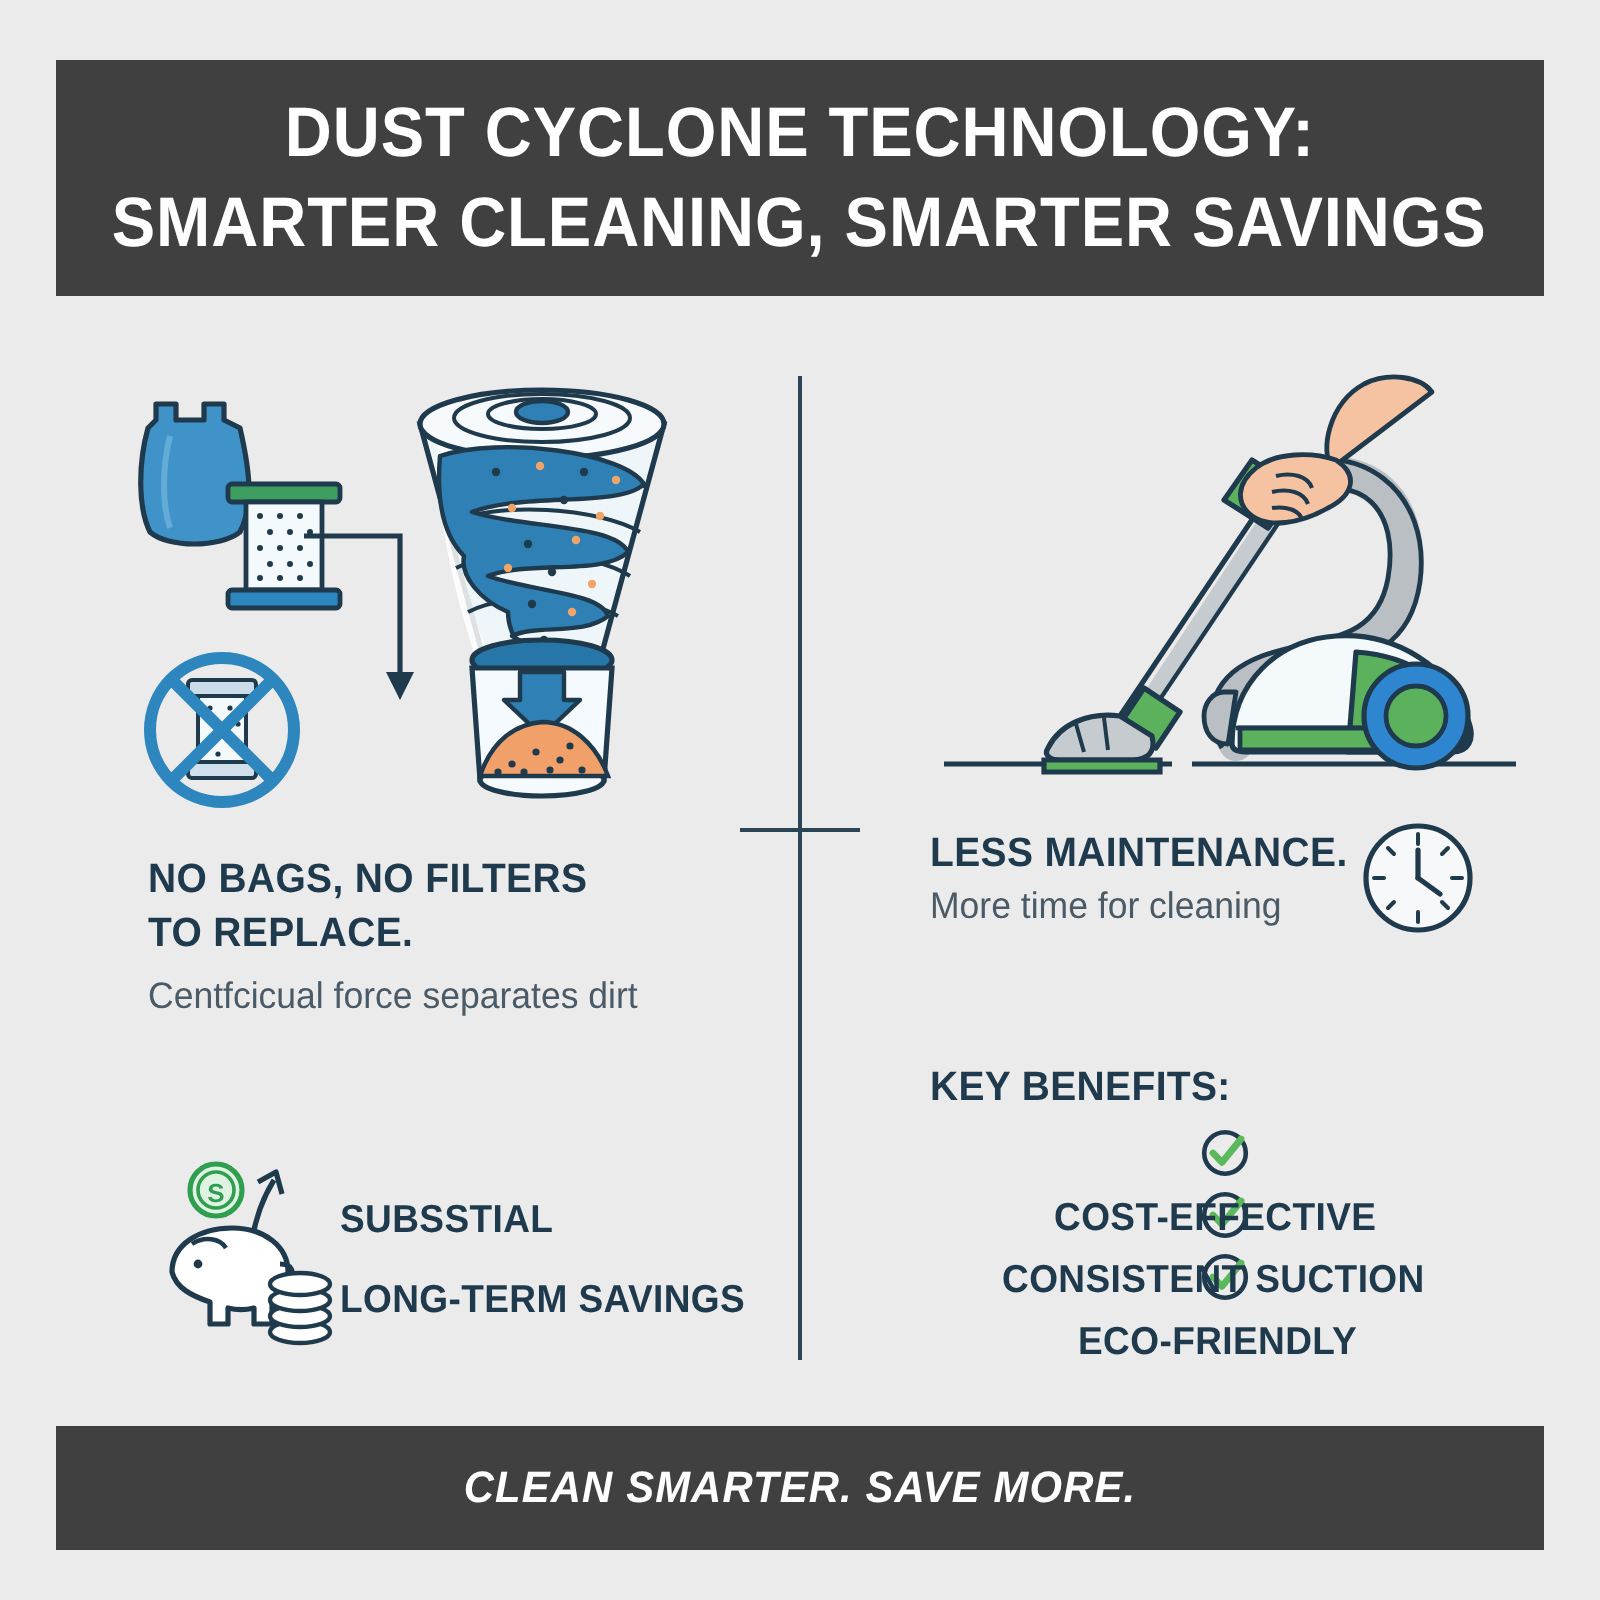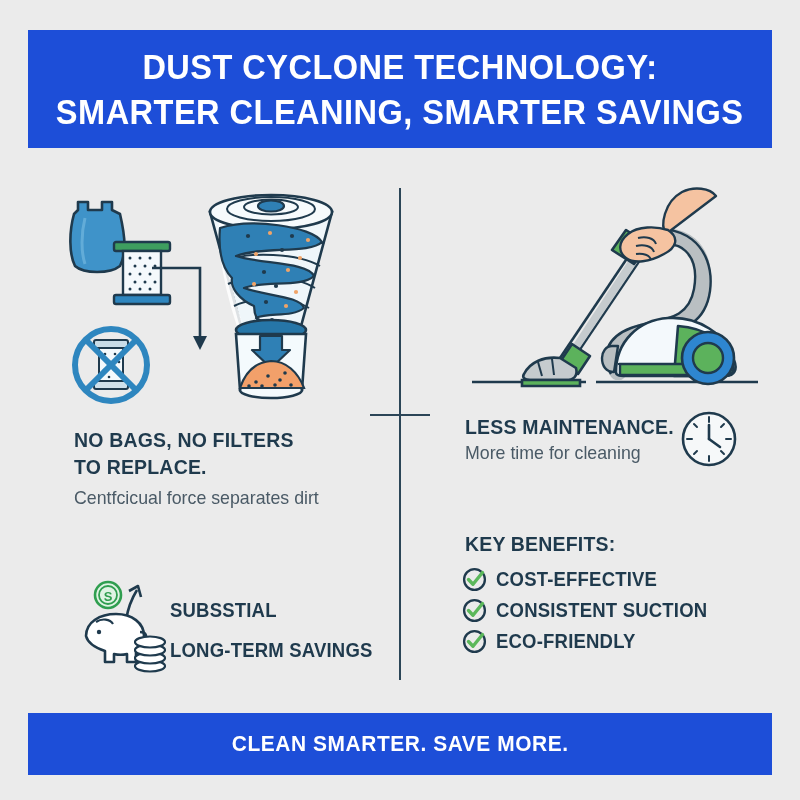--- a/index.html
+++ b/index.html
@@ -13,35 +13,36 @@
     height: 800px;
     background: #ebebeb;
     font-family: "Liberation Sans", sans-serif;
     overflow: hidden;
   }
   
   .bar {
     position: absolute;
     left: 28px;
     width: 744px;
-    background: #1d4ed8;
+    background: #404040;
     display: flex;
     align-items: center;
     justify-content: center;
     flex-direction: column;
     box-sizing: border-box;
   }
   #header-bar {
     top: 30px;
     height: 118px;
     padding: 6px 10px;
   }
   #footer-bar {
     top: 713px;
     height: 62px;
+    font-style: italic;
   }
   .header-line {
     color: #ffffff;
     font-weight: bold;
     font-size: 35px;
     line-height: 45px;
     letter-spacing: 0.5px;
     text-align: center;
     white-space: nowrap;
     transform: scaleX(0.93);
@@ -116,20 +117,21 @@
     position: absolute;
     left: 462px;
     top: 564px;
     width: 300px;
   }
   .benefit-row {
     display: flex;
     align-items: center;
     height: 31px;
     gap: 9px;
+    flex-direction: column;
   }
   .benefit-label {
     color: #1f3a4d;
     font-weight: bold;
     font-size: 19.5px;
     letter-spacing: 0.2px;
     transform: scaleX(0.95);
     transform-origin: left center;
     white-space: nowrap;
   }

